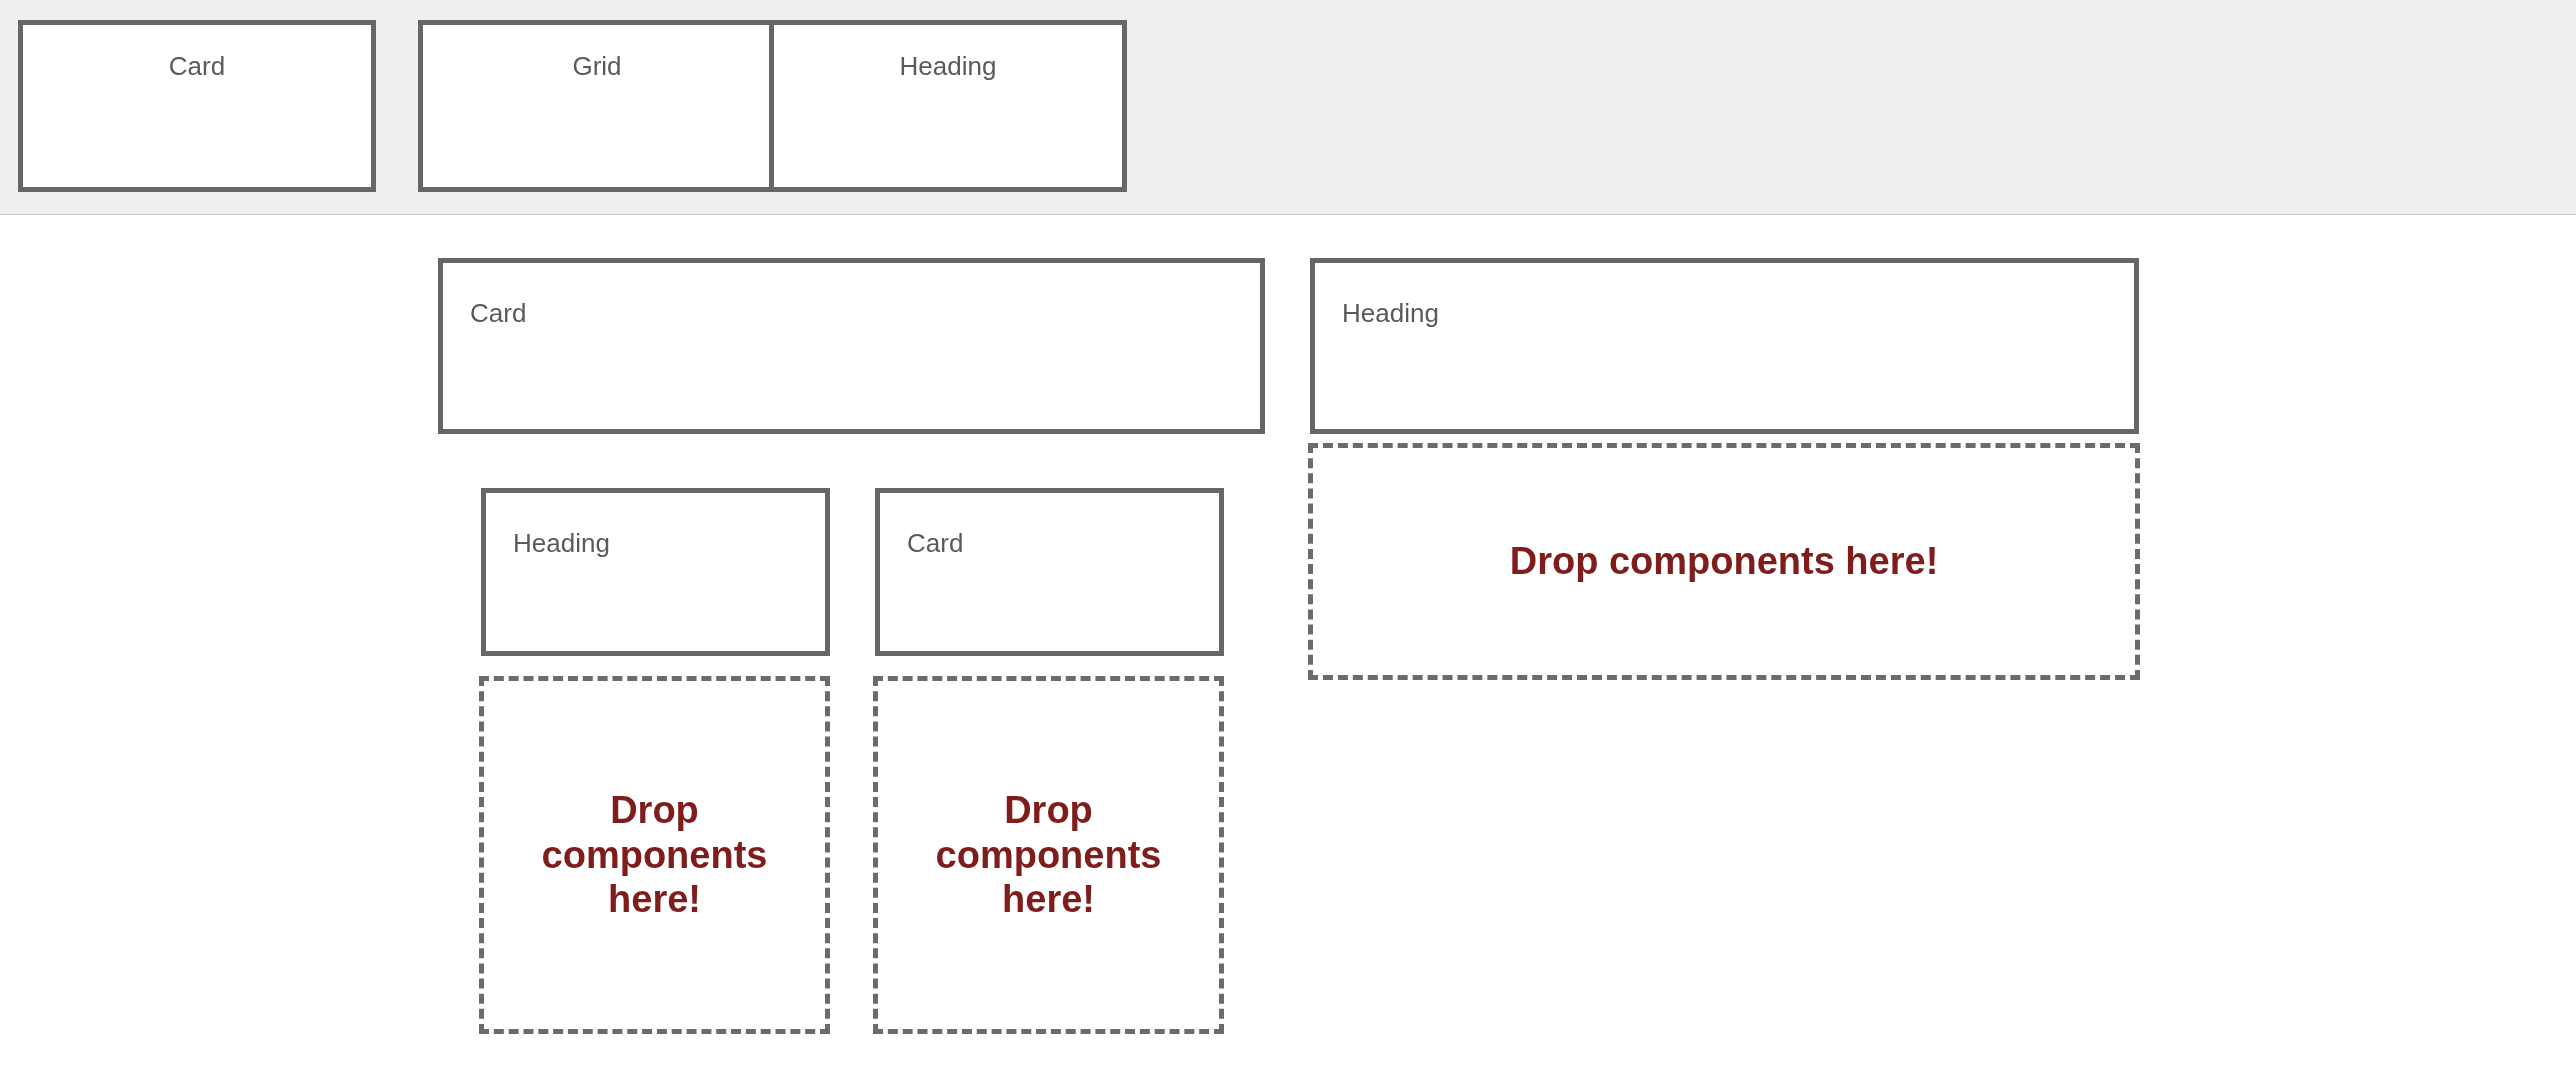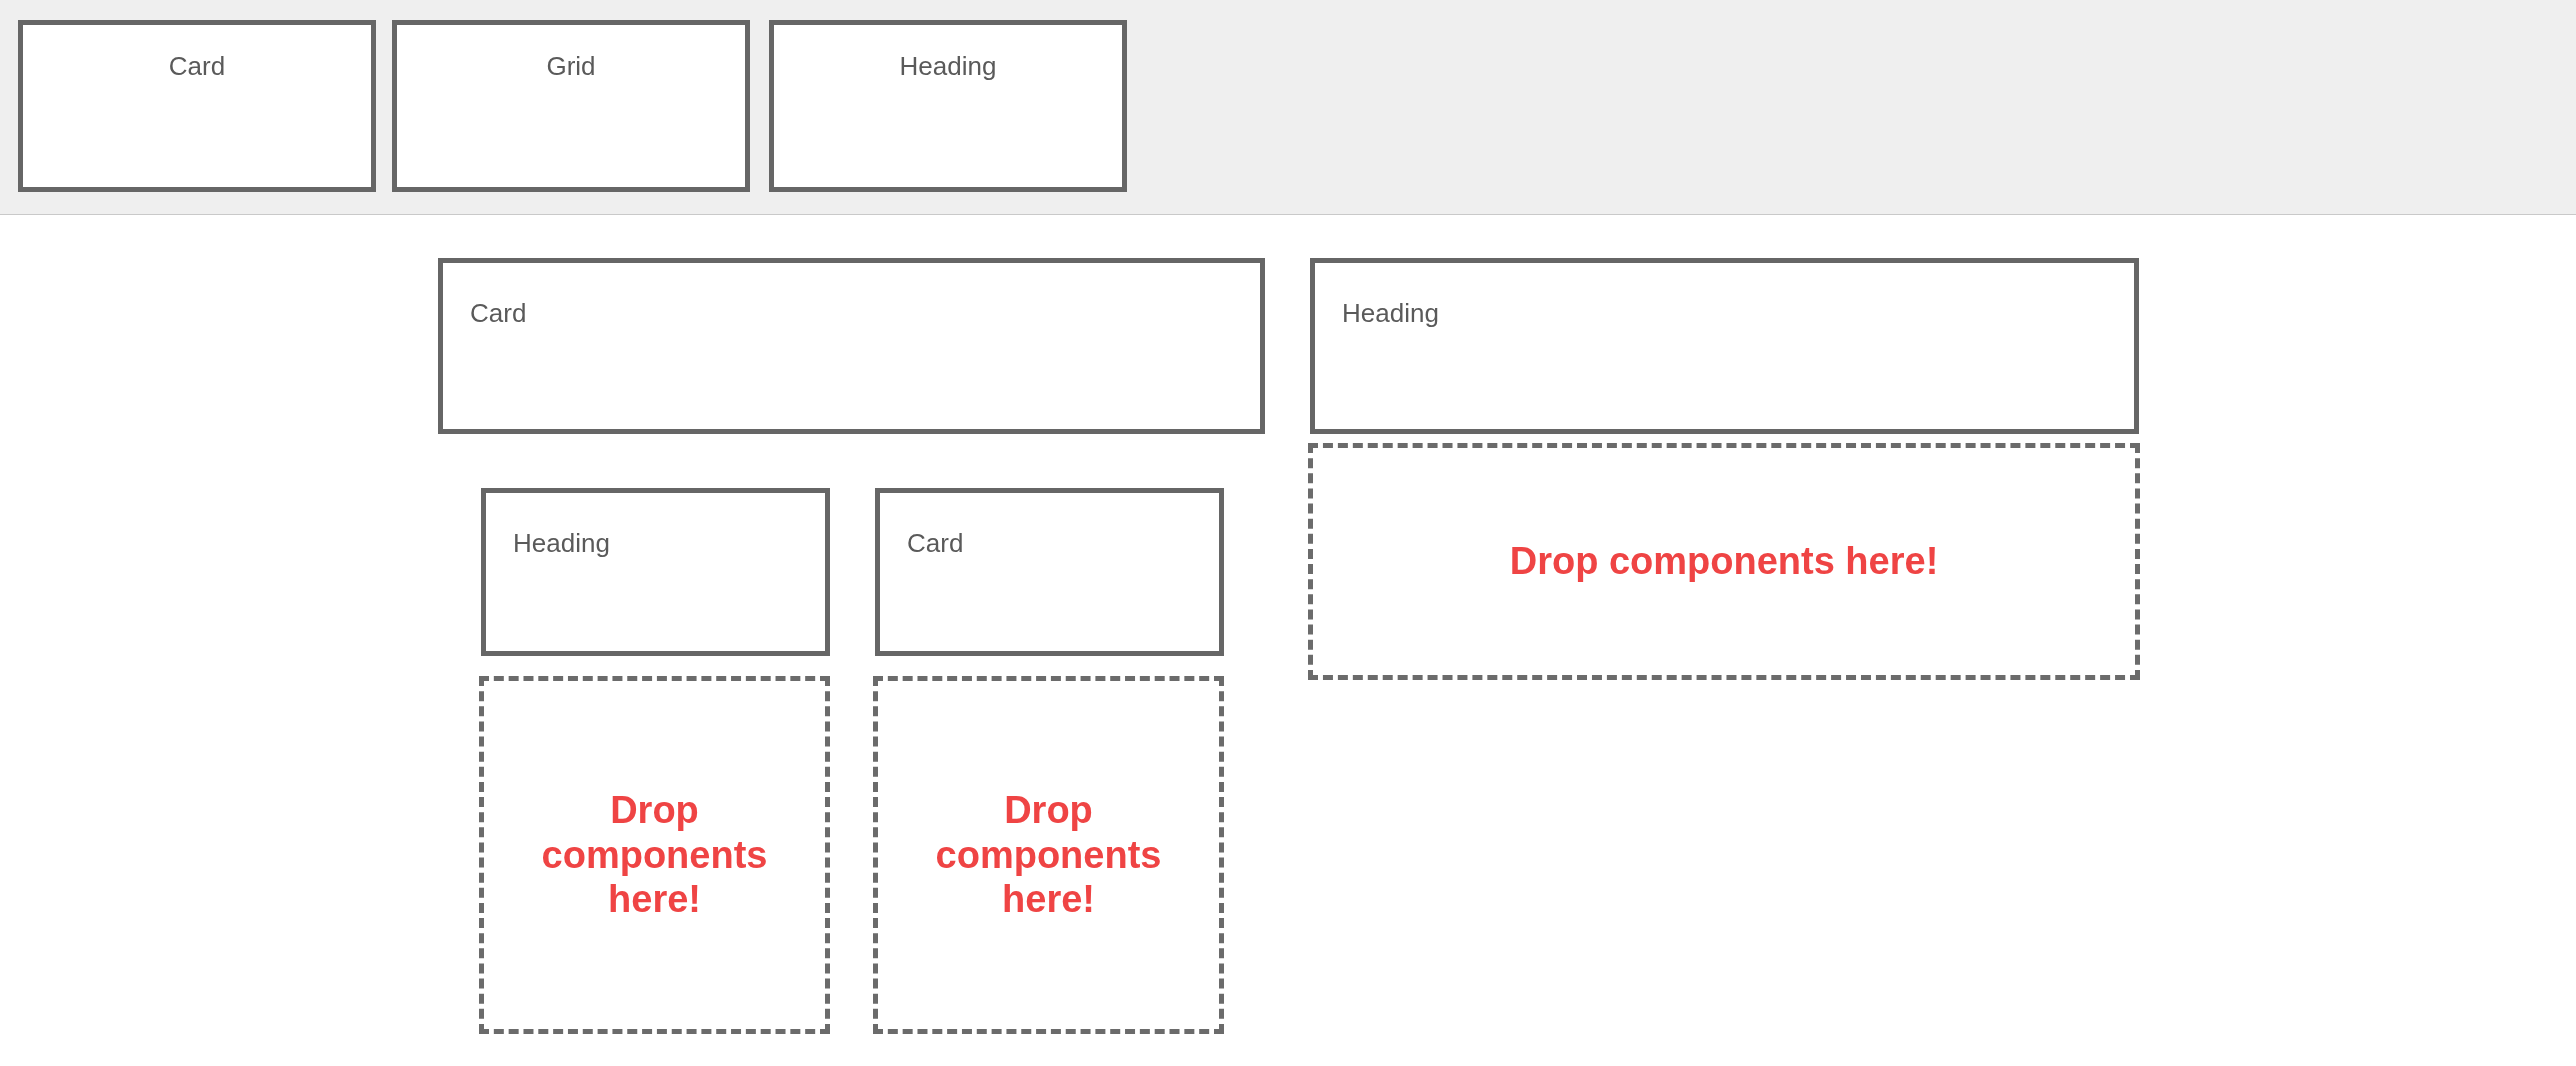--- a/index.html
+++ b/index.html
@@ -38,21 +38,21 @@
   .palette-item .palette-label {
     display: block;
     width: 100%;
     text-align: center;
     margin-top: 27px;
     font-size: 26px;
     color: #5a5a5a;
     line-height: 1.1;
   }
   #palette-item-0 { left: 18px; }
-  #palette-item-1 { left: 392px; }
+  #palette-item-1 { left: 418px; }
   #palette-item-2 { left: 769px; }
 
   
   #canvas {
     position: absolute;
     left: 0;
     top: 215px;
     width: 2576px;
     height: 852px;
     background: #ffffff;
@@ -81,21 +81,21 @@
     border: 5.4px dashed #6b6b6b;
     box-sizing: border-box;
     display: flex;
     align-items: center;
     justify-content: center;
     text-align: center;
   }
   .dropzone .dropzone-text {
     font-size: 38px;
     font-weight: bold;
-    color: #ef4444;
+    color: #7f1d1d;
     line-height: 1.18;
   }
   .dropzone.narrow .dropzone-text {
     max-width: 268px;
   }
 
   
   #card-main       { left: 438px;  top: 43px;  width: 827px; height: 176px; }
   #card-heading-tr { left: 1310px; top: 43px;  width: 829px; height: 176px; }
   #dropzone-right  { left: 1308px; top: 228px; width: 832px; height: 237px; }

